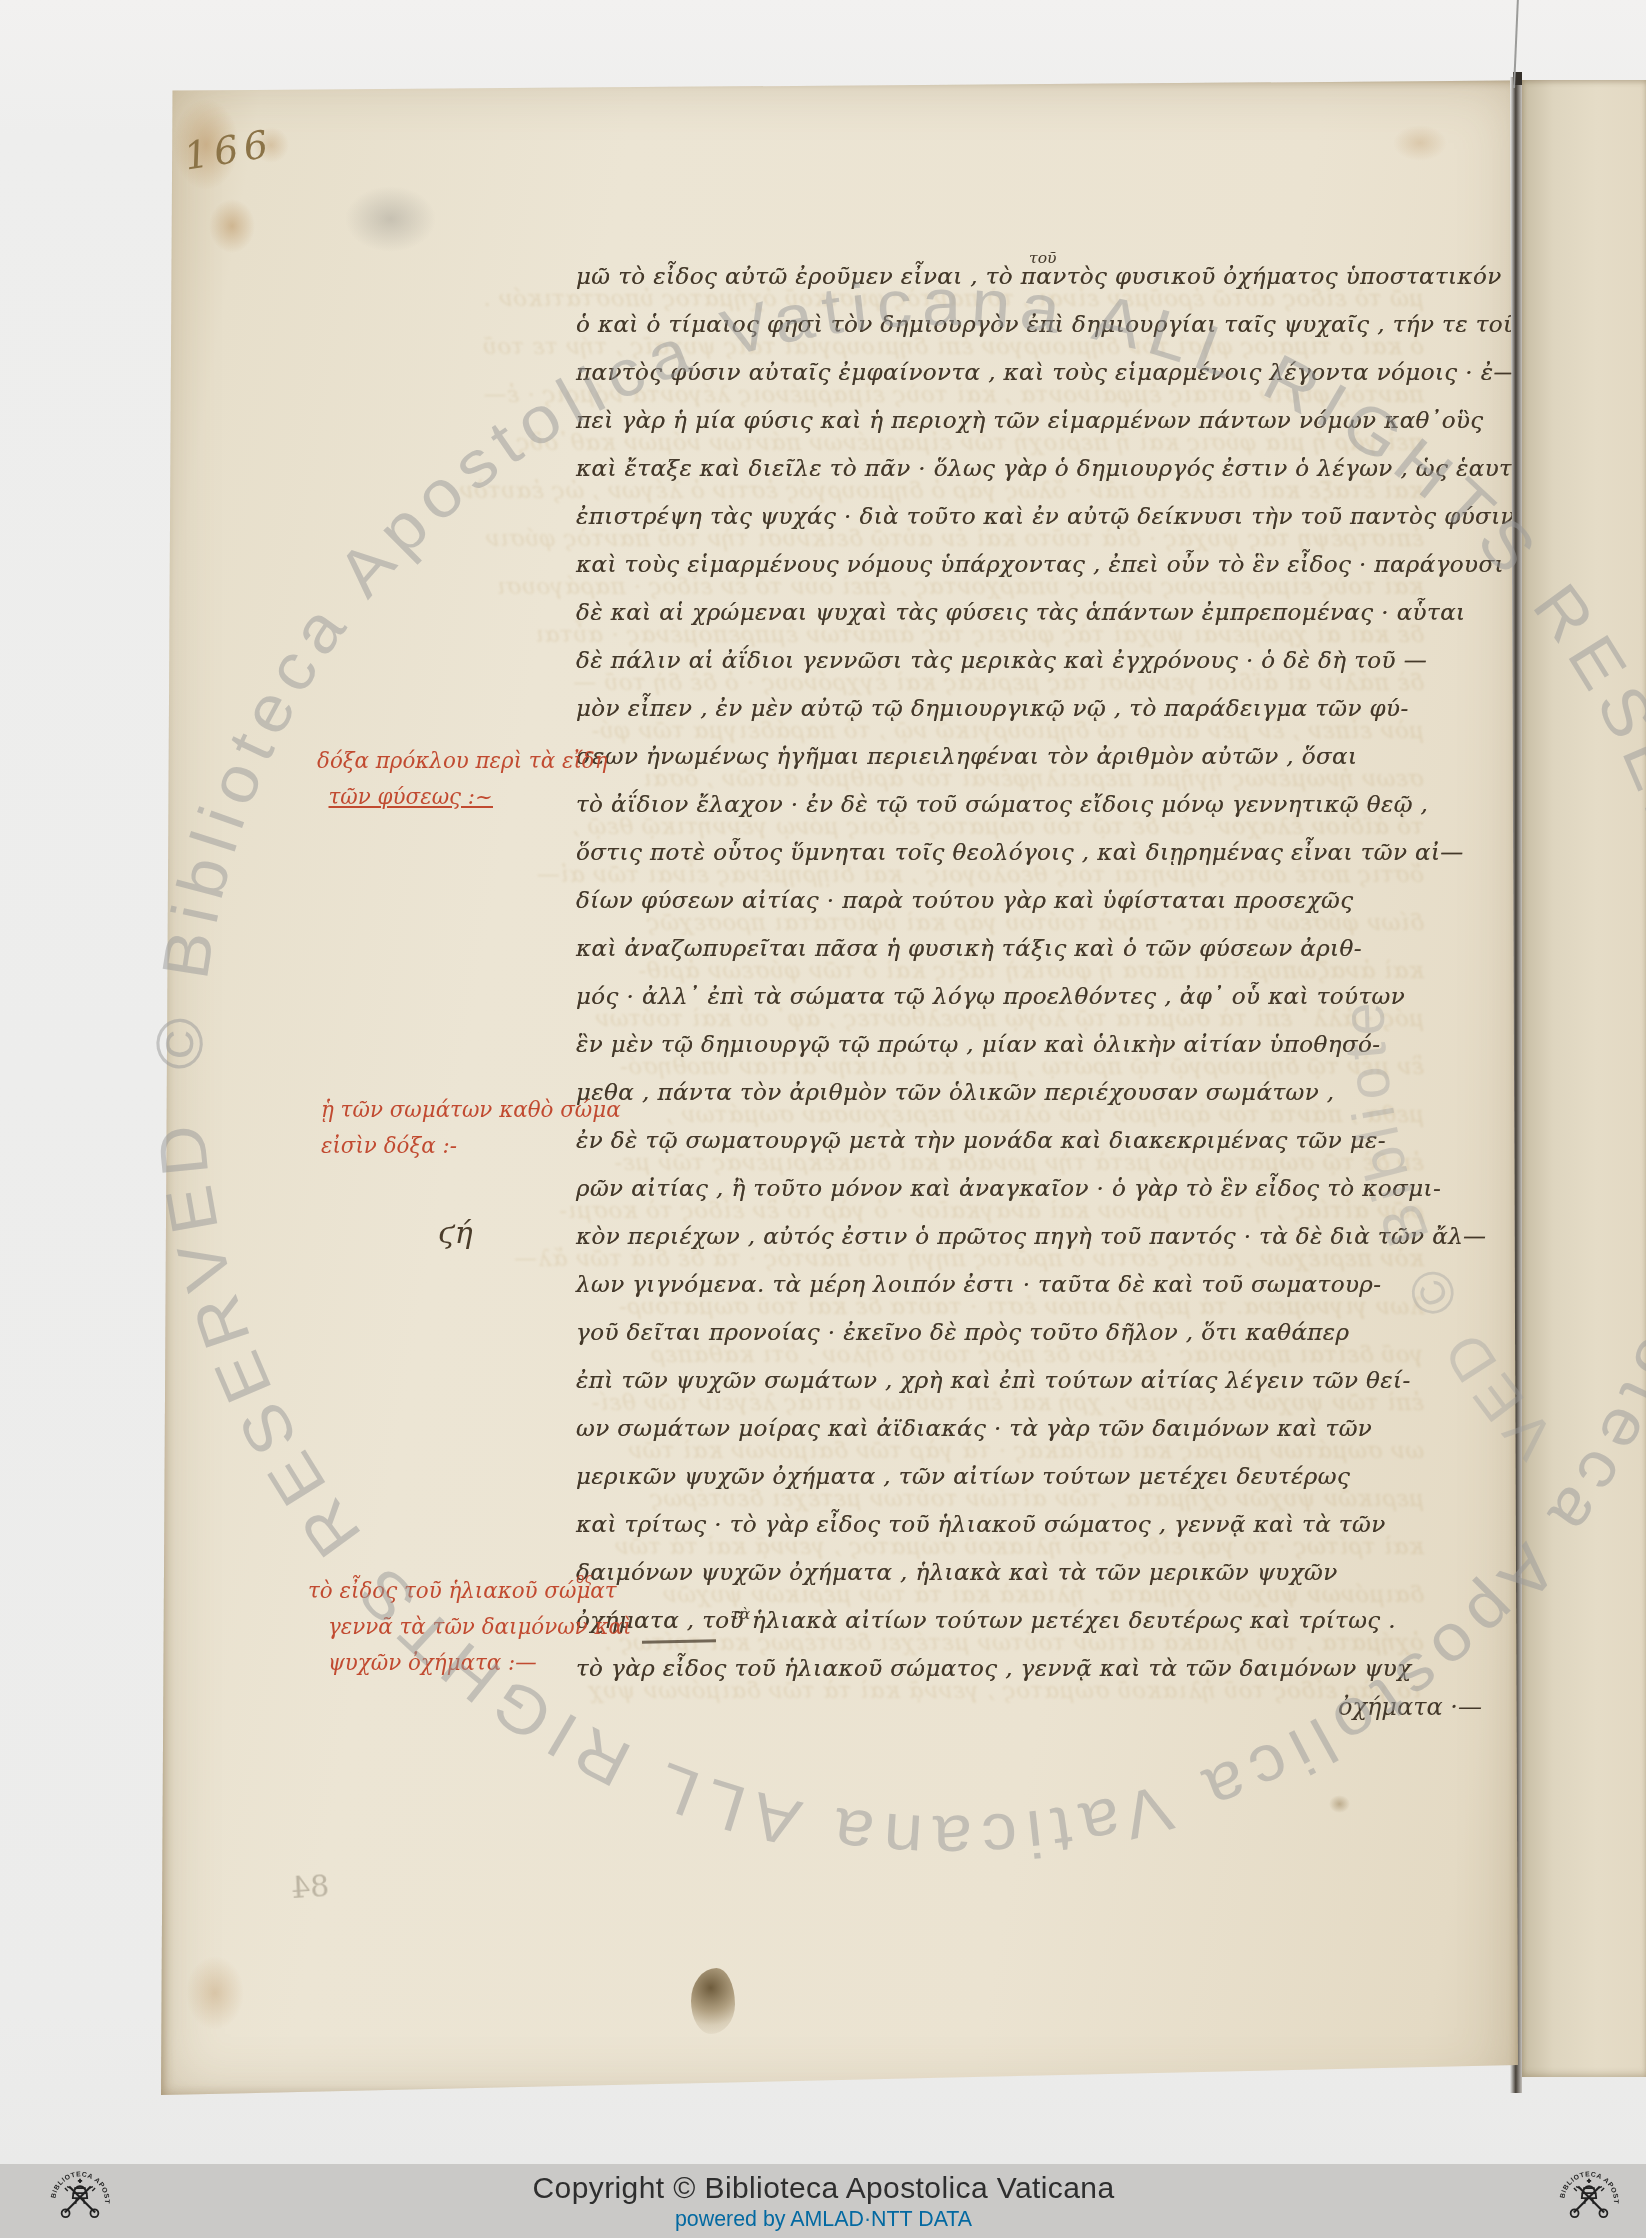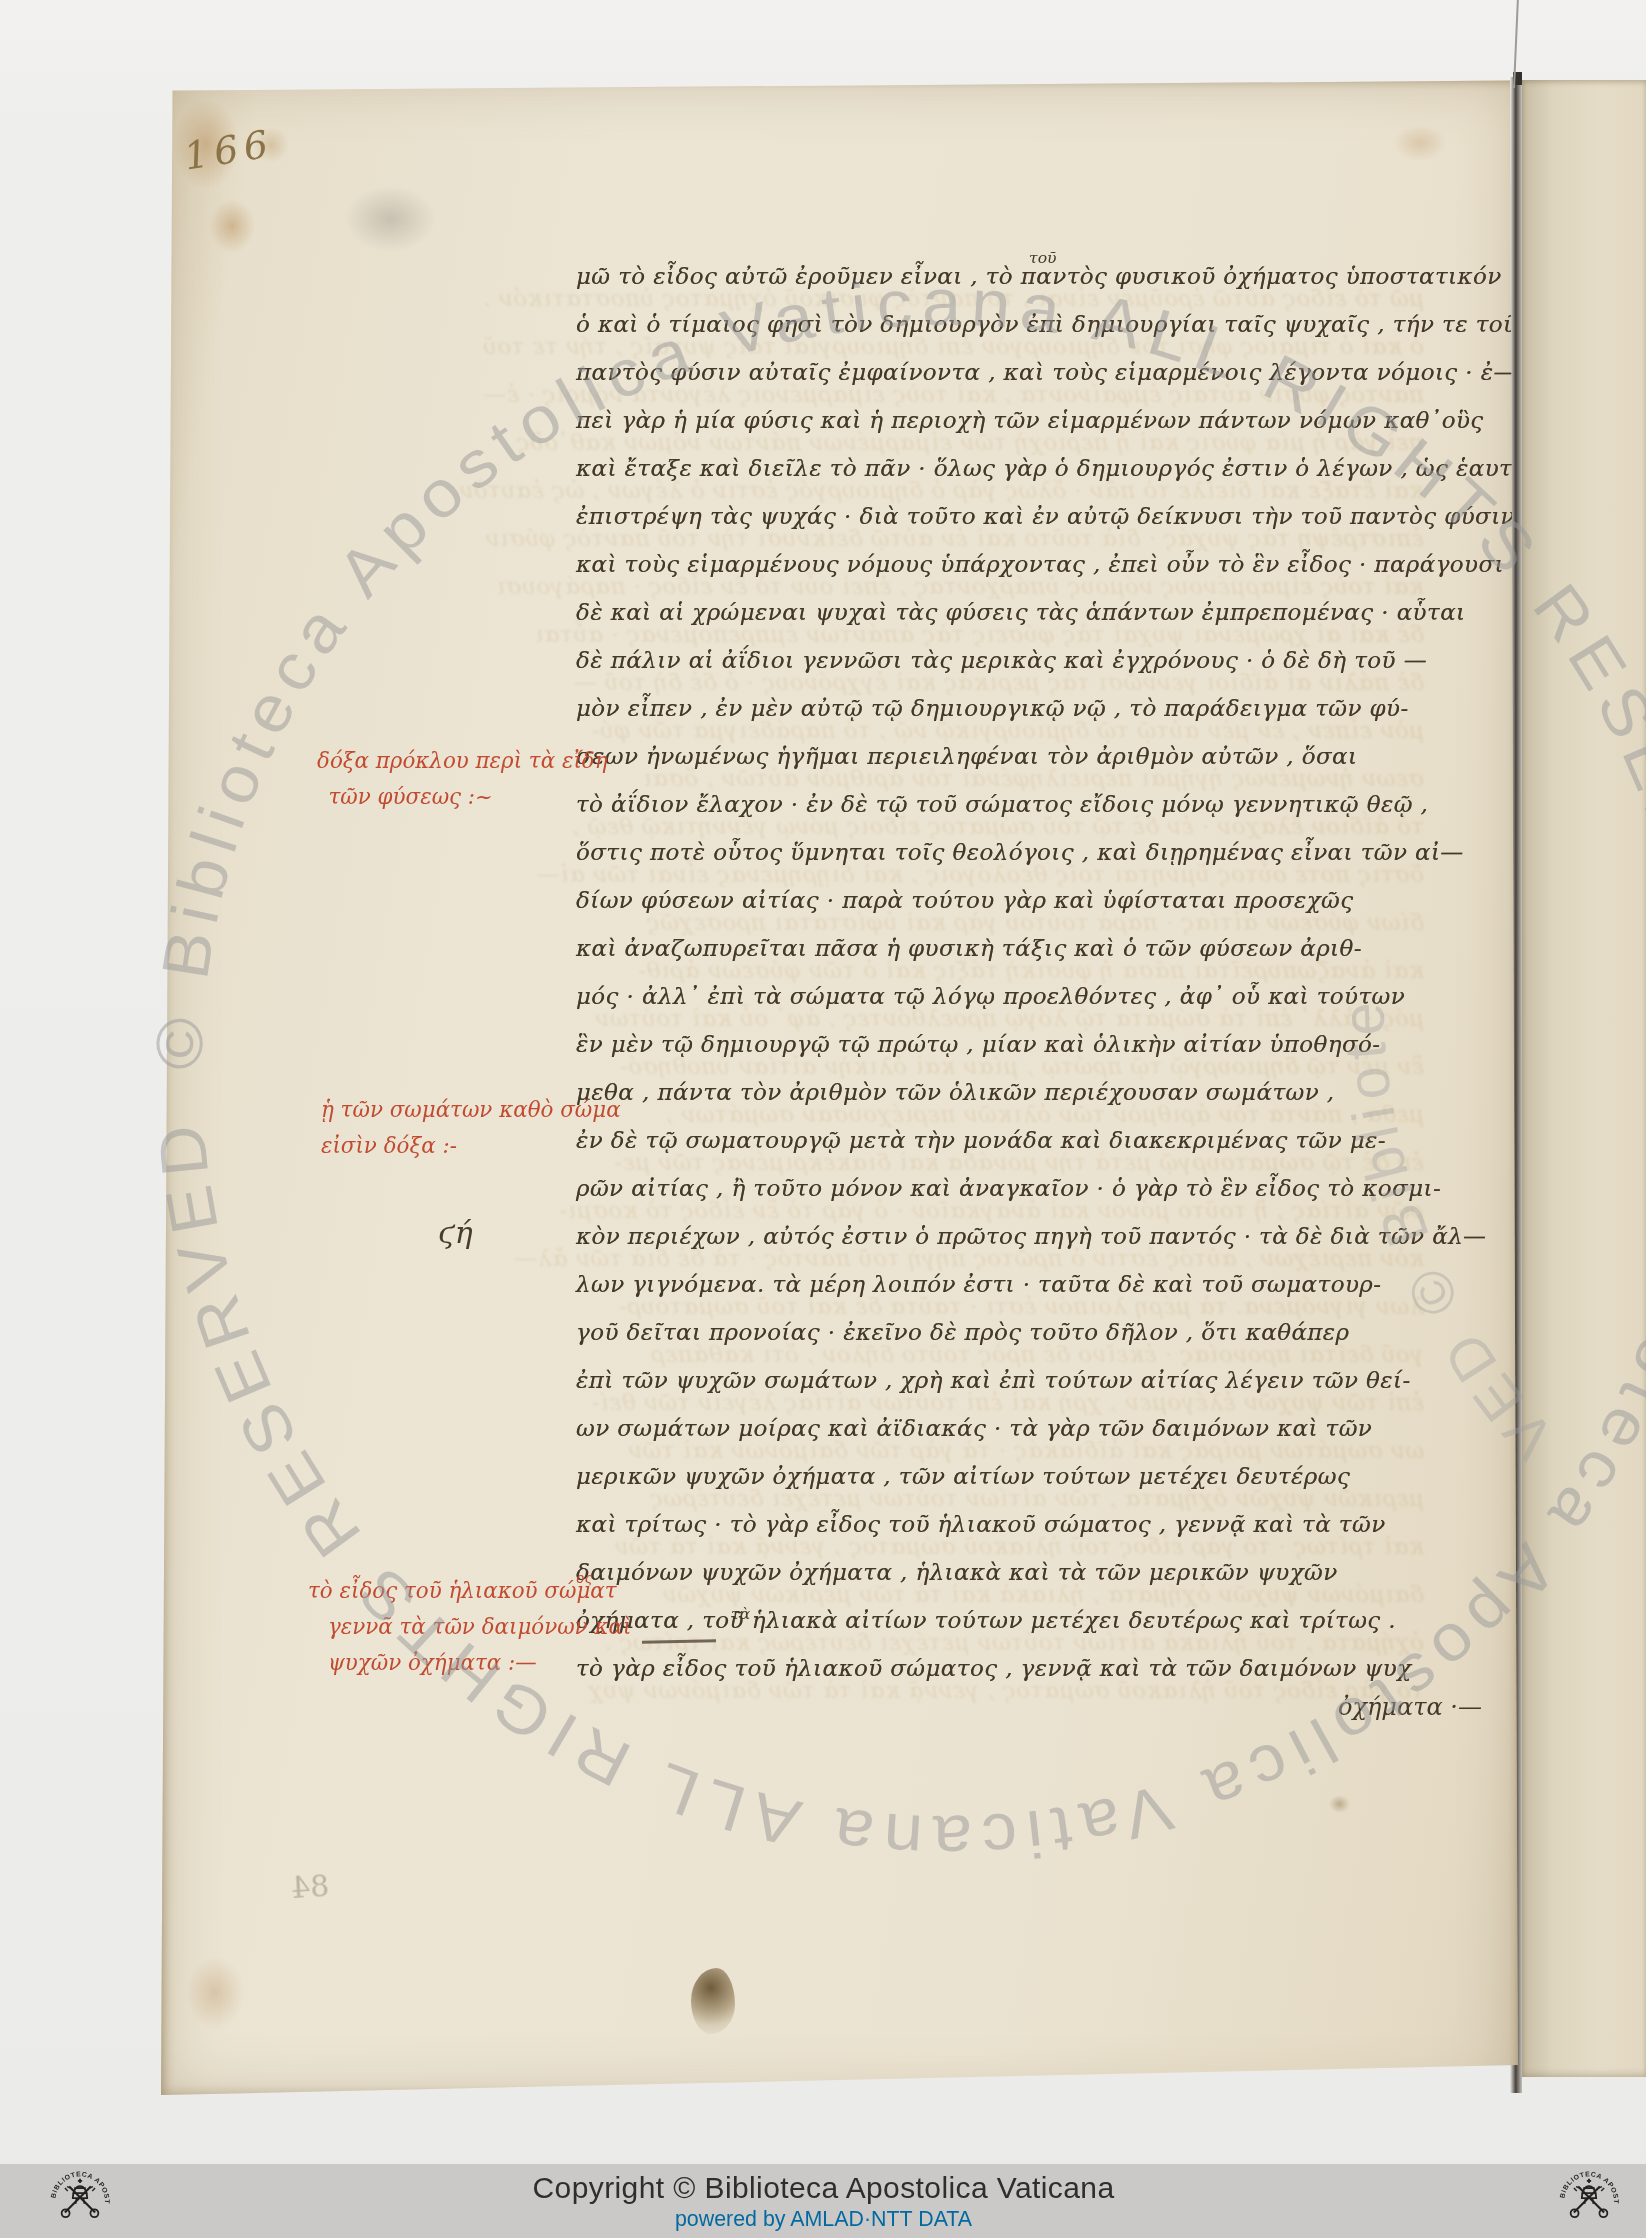--- a/index.html
+++ b/index.html
@@ -46,21 +46,21 @@
   .strike{position:absolute;left:481px;top:1561px;width:74px;height:2.5px;background:#4a3d2d;
       opacity:.75;transform:rotate(-1.2deg);}
   .catchword{position:absolute;left:1133px;top:1614px;font-size:24px;font-style:italic;color:#43382a;margin-left:44px;}
   .mirror84{position:absolute;left:130px;top:1790px;font-size:30px;color:#b5ad9b;
       transform:scaleX(-1) rotate(3deg);opacity:.85;filter:blur(0.5px);}
   
   .note{position:absolute;color:#c14a30;font-style:italic;font-size:21.4px;line-height:36px;white-space:nowrap;}
   .n1{left:156px;top:664px;}
   .n2{left:160px;top:1013px;}
   .n3{left:147px;top:1494px;}
-  .n1 .note-line:nth-child(2){padding-left:11.5px;}
+  .n1 .note-line:nth-child(2){padding-left:11.5px;text-decoration:underline;}
   .n3 .note-line:nth-child(n+2){padding-left:20px;}
   .siglum{position:absolute;left:277px;top:1136px;font-size:30px;font-style:italic;color:#4a3c2a;}
   
   .stain1{position:absolute;left:530px;top:1889px;width:44px;height:66px;
       border-radius:58% 42% 55% 45%/50% 55% 45% 50%;
       background:radial-gradient(circle at 45% 30%,rgba(88,68,34,.85) 0%,rgba(118,92,48,.5) 45%,rgba(130,104,58,.18) 72%,transparent 100%);}
   .stain2{position:absolute;left:1168px;top:1716px;width:21.4px;height:18px;border-radius:50%;
       background:radial-gradient(closest-side,rgba(128,100,54,.4),transparent);}
   
   .watermark{position:absolute;left:0;top:0;pointer-events:none;}

